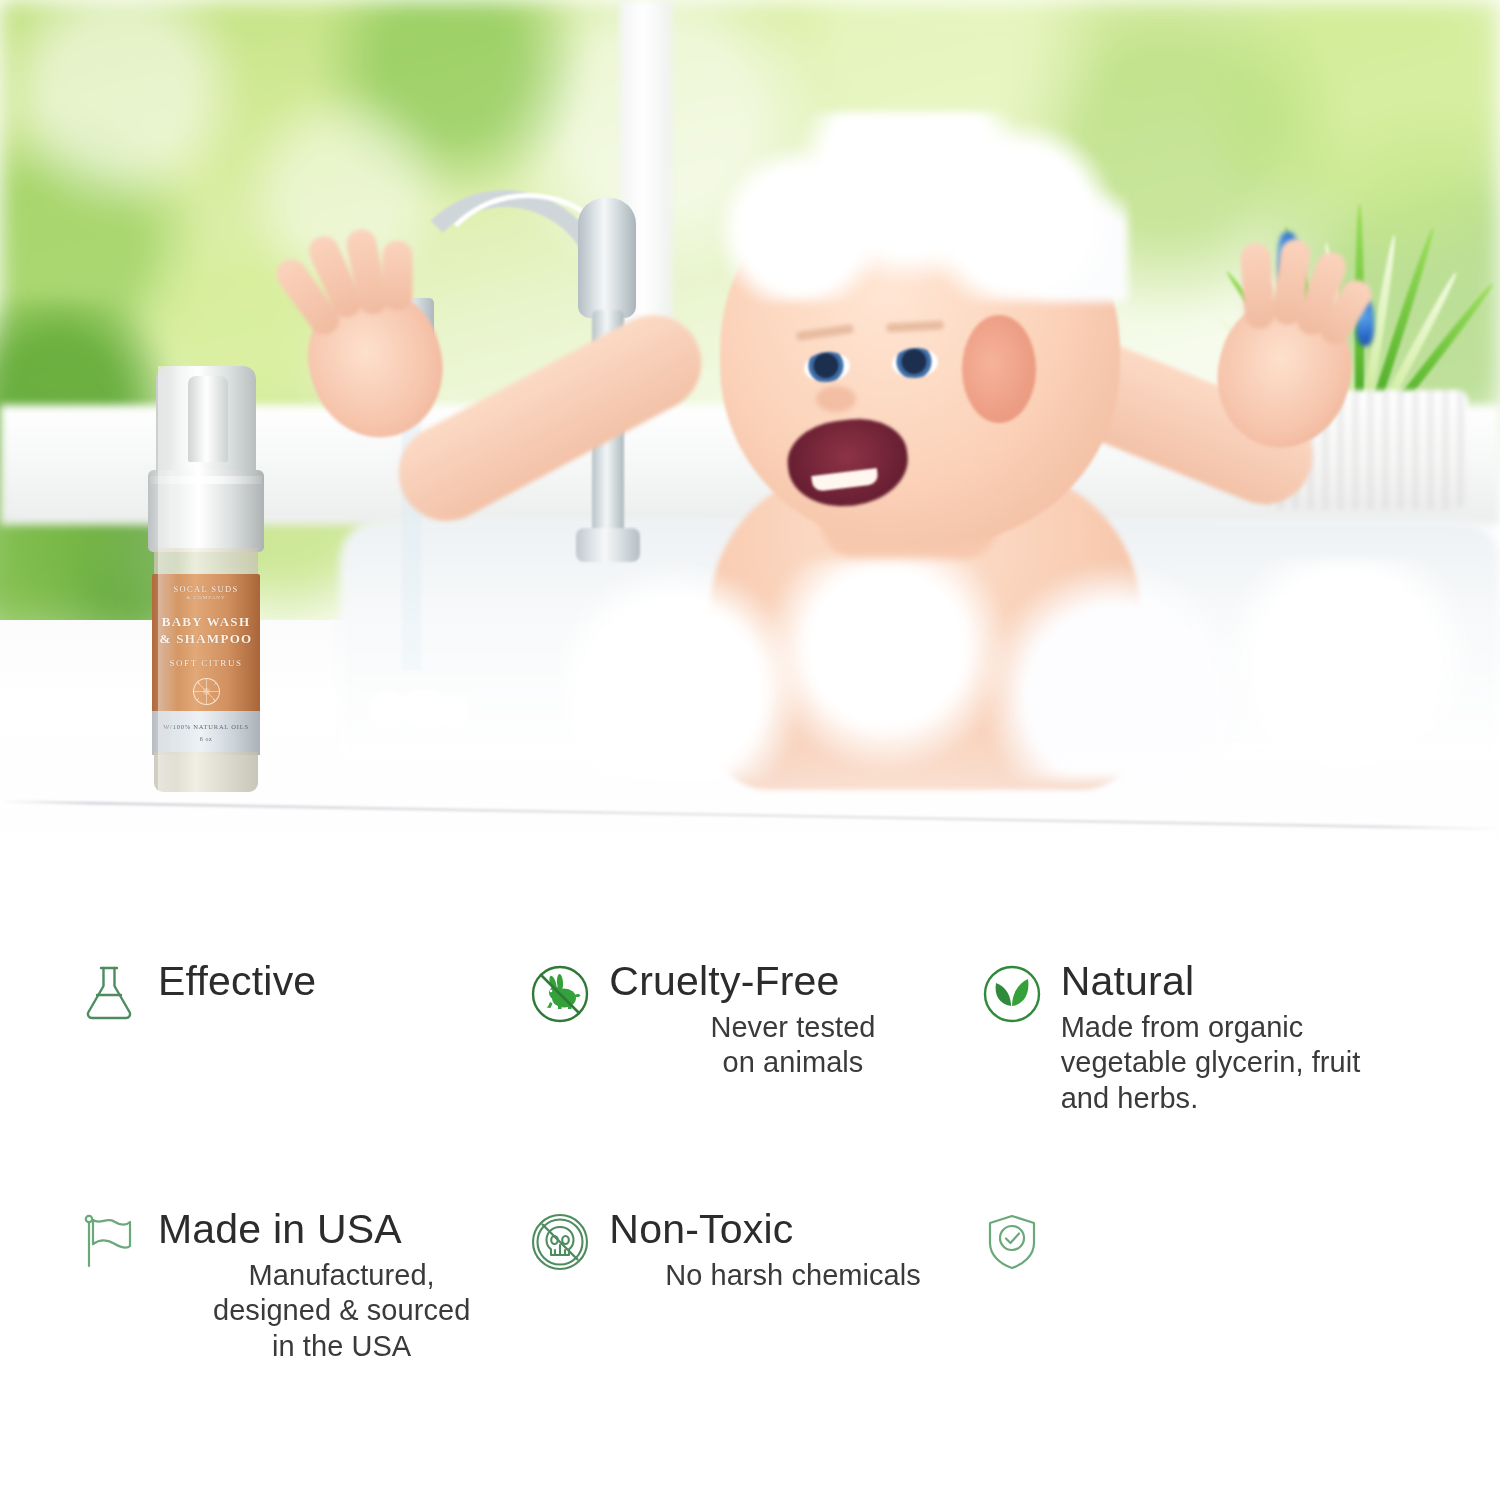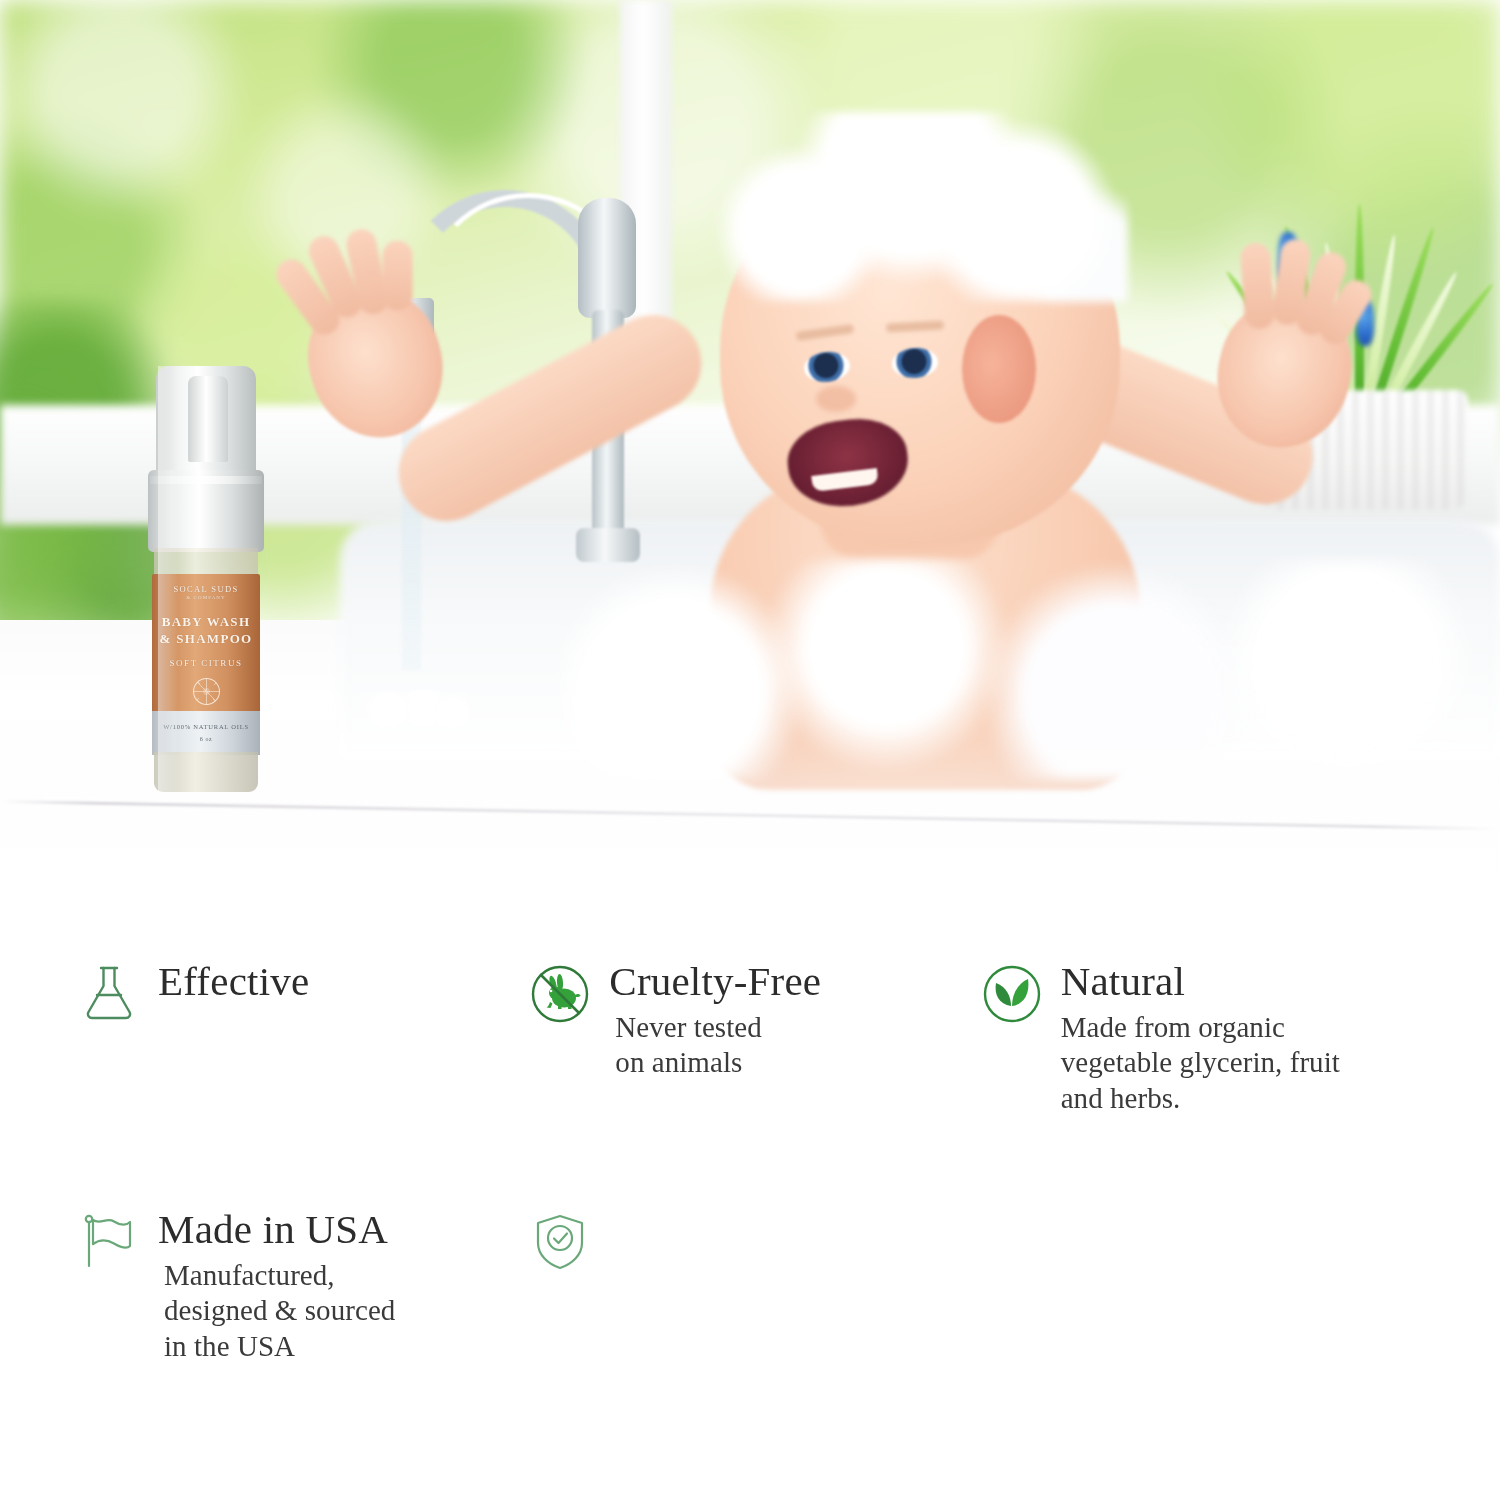--- a/index.html
+++ b/index.html
@@ -328,40 +328,40 @@
 
   
   .features {
     position:absolute; left:0; top:960px; width:1500px; height:540px;
     padding:0 78px;
     display:grid;
     grid-template-columns:repeat(3, 1fr);
     grid-template-rows:248px 248px;
     column-gap:10px;
   }
-  .feature { display:flex; gap:18px;font-family:Liberation Serif, serif; }
+  .feature { display:flex; gap:18px; }
   .icon-wrap {
     flex:0 0 62px; width:62px; height:62px;
     display:flex; align-items:flex-start; justify-content:center;
     padding-top:4px;
   }
   .icon-wrap svg { display:block; }
   .ftext { flex:1; min-width:0; }
   .ftitle {
     font-size:41px; font-weight:400; color:#2c2c2c;
     letter-spacing:.005em; line-height:1.04;
     margin-bottom:7px;
   }
   .fdesc {
     font-size:29px; font-weight:400; color:#3a3a3a;
     line-height:1.23; letter-spacing:.002em;
     white-space:pre-line;
   }
   
-  .col2 .fdesc, .col3 .fdesc { padding-left:6px; }
+  .col2 .fdesc, .col3 .fdesc { padding-left:6px;text-align:center; }
 </style>
 </head>
 <body>
 
 <div class="photo">
 
   <div class="foliage"></div>
   <div class="foliage-left"></div>
   <div class="window-post"></div>
   <div class="window-sill"></div>
@@ -522,20 +522,38 @@
       </svg>
     </div>
     <div class="ftext">
       <div class="ftitle">Made in USA</div>
       <div class="fdesc">Manufactured,
 designed &amp; sourced
 in the USA</div>
     </div>
   </div>
 
+  <div class="feature col2">
+    <div class="icon-wrap">
+      <svg width="60" height="60" viewBox="0 0 60 60" fill="none" stroke="#4c8c5e" stroke-width="2.1" stroke-linejoin="round" stroke-linecap="round">
+        <circle cx="30" cy="30" r="27"></circle>
+        <circle cx="30" cy="30" r="22.5"></circle>
+        <path d="M30 15c-8 0-13.5 5.8-13.5 13 0 4.4 2 7.4 4.5 9.3V43h18v-5.7c2.5-1.9 4.5-4.9 4.5-9.3 0-7.2-5.5-13-13.5-13z"></path>
+        <ellipse cx="24.5" cy="28" rx="3.3" ry="4"></ellipse>
+        <ellipse cx="35.5" cy="28" rx="3.3" ry="4"></ellipse>
+        <path d="M30 33v4"></path>
+        <path d="M25 38v5M30 38v5M35 38v5"></path>
+        <line x1="12.5" y1="12.5" x2="47.5" y2="47.5" stroke-width="2.4"></line>
+      </svg>
+    </div>
+    <div class="ftext">
+      <div class="ftitle">Non-Toxic</div>
+      <div class="fdesc">No harsh chemicals</div>
+    </div>
+  </div>
 
   <div class="feature col3">
     <div class="icon-wrap">
       <svg width="58" height="60" viewBox="0 0 58 60" fill="none" stroke="#6aa87a" stroke-width="2.2" stroke-linejoin="round" stroke-linecap="round">
         <path d="M29 4 7 11v20c0 12 10 21 22 25 12-4 22-13 22-25V11z"></path>
         <circle cx="29" cy="26" r="12"></circle>
         <path d="M23 26.5l4.5 4.5L36 21.5"></path>
       </svg>
     </div>
   </div>

